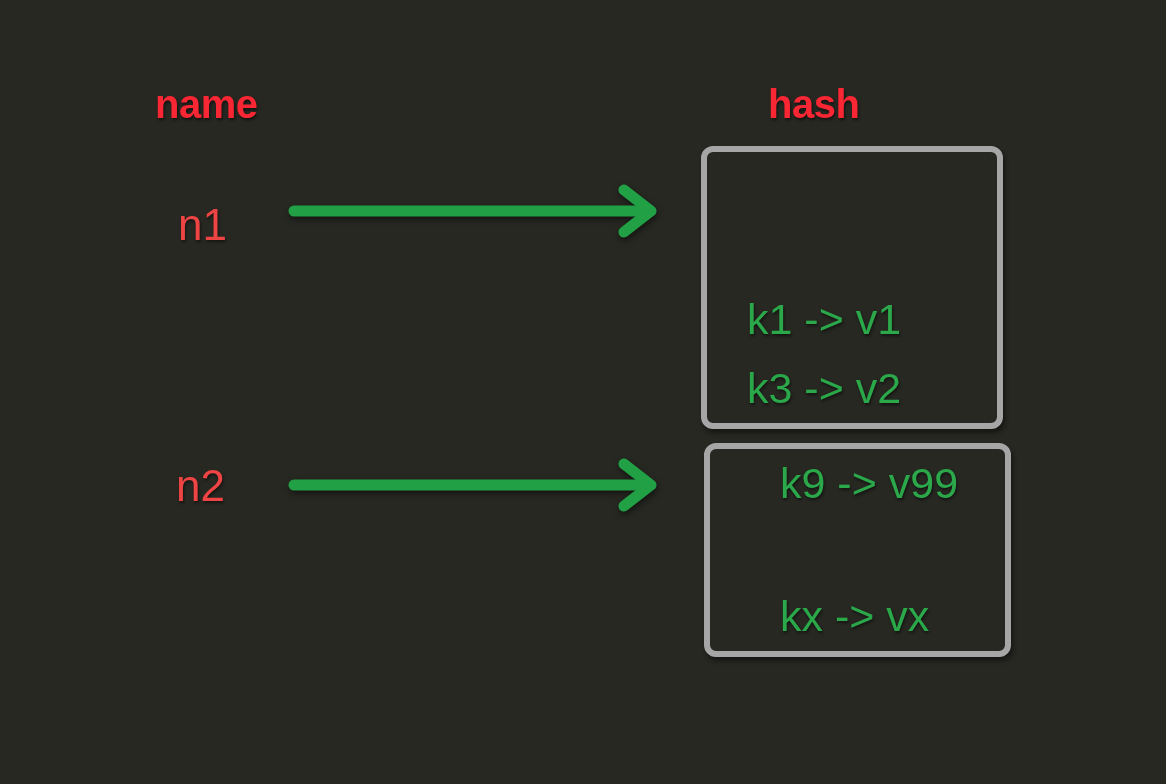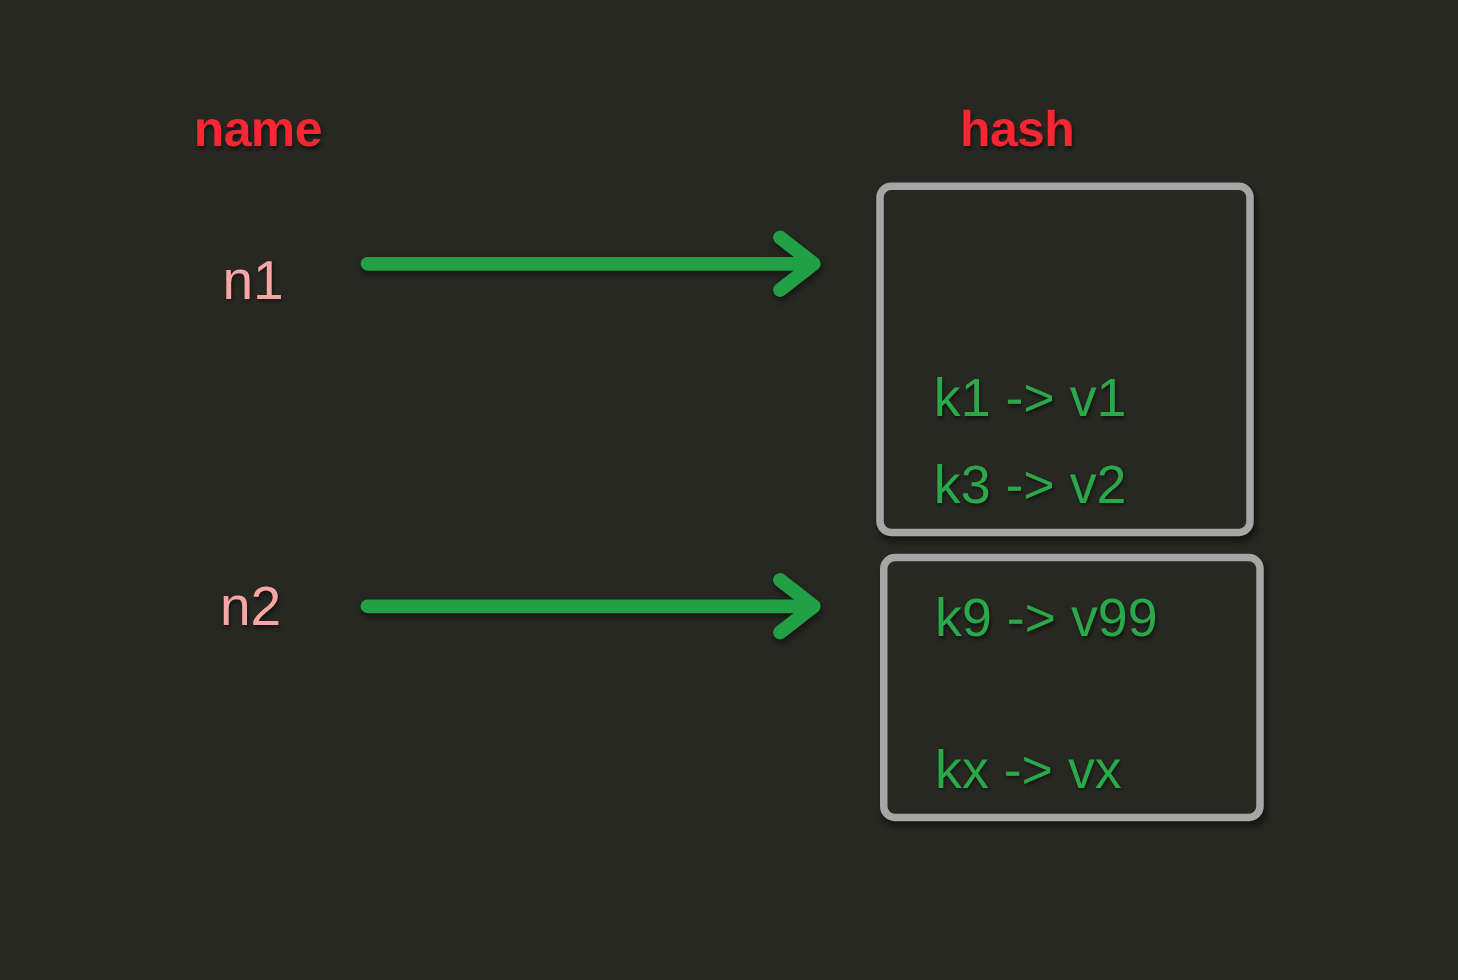--- a/index.html
+++ b/index.html
@@ -31,21 +31,21 @@
     letter-spacing: -0.5px;
     white-space: nowrap;
     text-shadow: 1px 2px 3px rgba(0,0,0,0.55);
   }
   #heading-name { left: 155px; top: 84px; }
   #heading-hash { left: 768px; top: 84px; }
 
   
   .node-label {
     position: absolute;
-    color: #fca5a5;
+    color: #ef4444;
     font-size: 44px;
     font-weight: 400;
     line-height: 1;
     white-space: nowrap;
     text-shadow: 1px 2px 3px rgba(0,0,0,0.5);
   }
   #node-label-n1 { left: 178px; top: 203px; }
   #node-label-n2 { left: 176px; top: 464px; }
 
   
@@ -91,21 +91,21 @@
     left: 0;
     top: 0;
     width: 100%;
     height: 100%;
     box-sizing: border-box;
     display: flex;
     flex-direction: column;
     justify-content: flex-end;
   }
   #hash-box-1 .entry-list { padding: 0 0 0 40px; }
-  #hash-box-2 .entry-list { padding: 12px 0 0 38px; }
+  #hash-box-2 .entry-list { padding: 0 0 0 38px; margin-left: 32px; }
 
   .hash-entry {
     color: #2ba84a;
     font-size: 43px;
     font-weight: 400;
     line-height: 1;
     white-space: pre;
     text-shadow: 1px 2px 3px rgba(0,0,0,0.5);
   }
   #hash-box-1 .hash-entry { margin: 13px 0; }

